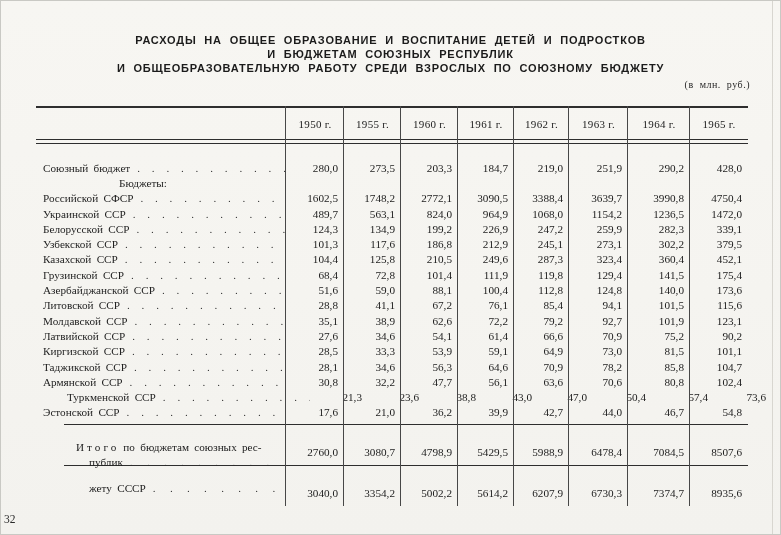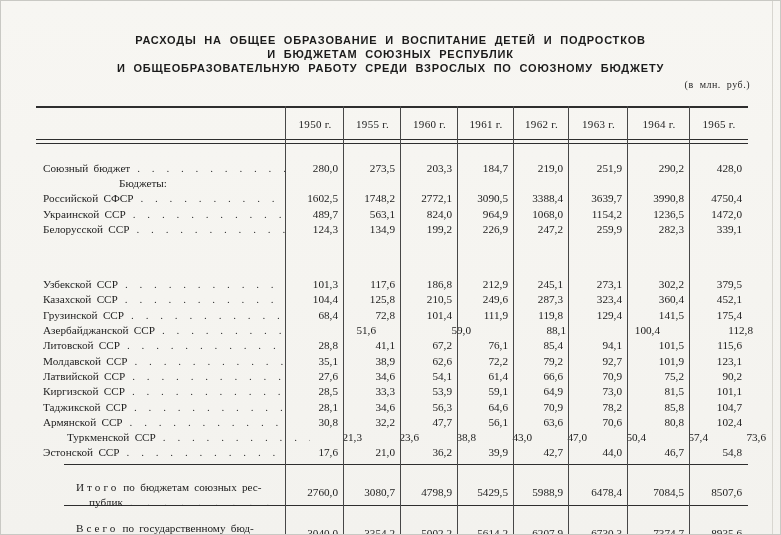--- a/index.html
+++ b/index.html
@@ -199,21 +199,21 @@
           </div>
           <div class="vcell">124,3</div>
           <div class="vcell">134,9</div>
           <div class="vcell">199,2</div>
           <div class="vcell">226,9</div>
           <div class="vcell">247,2</div>
           <div class="vcell">259,9</div>
           <div class="vcell">282,3</div>
           <div class="vcell">339,1</div>
         </div>
-        <div class="grid-row row" style="grid-template-columns: 250px 58px 57px 57px 56px 55px 59px 62px 58px; margin-top: 40px;">
+        <div class="grid-row row" style="grid-template-columns: 250px 58px 57px 57px 56px 55px 59px 62px 58px;">
           <div class="label-cell">
             <span class="label-text">Узбекской ССР</span>
             <span class="dots">. . . . . . . . . . . . . . . . . . . . . . . . . . </span>
           </div>
           <div class="vcell">101,3</div>
           <div class="vcell">117,6</div>
           <div class="vcell">186,8</div>
           <div class="vcell">212,9</div>
           <div class="vcell">245,1</div>
           <div class="vcell">273,1</div>
@@ -241,21 +241,21 @@
           </div>
           <div class="vcell">68,4</div>
           <div class="vcell">72,8</div>
           <div class="vcell">101,4</div>
           <div class="vcell">111,9</div>
           <div class="vcell">119,8</div>
           <div class="vcell">129,4</div>
           <div class="vcell">141,5</div>
           <div class="vcell">175,4</div>
         </div>
-        <div class="grid-row row" style="grid-template-columns: 250px 58px 57px 57px 56px 55px 59px 62px 58px; gap: 38px;">
+        <div class="grid-row row" style="grid-template-columns: 250px 58px 57px 57px 56px 55px 59px 62px 58px;">
           <div class="label-cell">
             <span class="label-text">Азербайджанской ССР</span>
             <span class="dots">. . . . . . . . . . . . . . . . . . . . . . . . . . </span>
           </div>
           <div class="vcell">51,6</div>
           <div class="vcell">59,0</div>
           <div class="vcell">88,1</div>
           <div class="vcell">100,4</div>
           <div class="vcell">112,8</div>
           <div class="vcell">124,8</div>
@@ -390,21 +390,20 @@
           <div class="vcell">4798,9</div>
           <div class="vcell">5429,5</div>
           <div class="vcell">5988,9</div>
           <div class="vcell">6478,4</div>
           <div class="vcell">7084,5</div>
           <div class="vcell">8507,6</div>
         </div>
         <div class="sec-rule"></div>
         <div class="grid-row total-block" style="grid-template-columns: 250px 58px 57px 57px 56px 55px 59px 62px 58px;">
           <div class="total-label">
-            <div class="total-line1"><span class="spaced-word">Всего</span><span>по государственному бюд-</span></div>
             <div class="total-line2">
               <span>жету СССР</span>
               <span class="dots">. . . . . . . . . . . . . . . . . . . . . . . . . . </span>
             </div>
           </div>
           <div class="vcell">3040,0</div>
           <div class="vcell">3354,2</div>
           <div class="vcell">5002,2</div>
           <div class="vcell">5614,2</div>
           <div class="vcell">6207,9</div>

